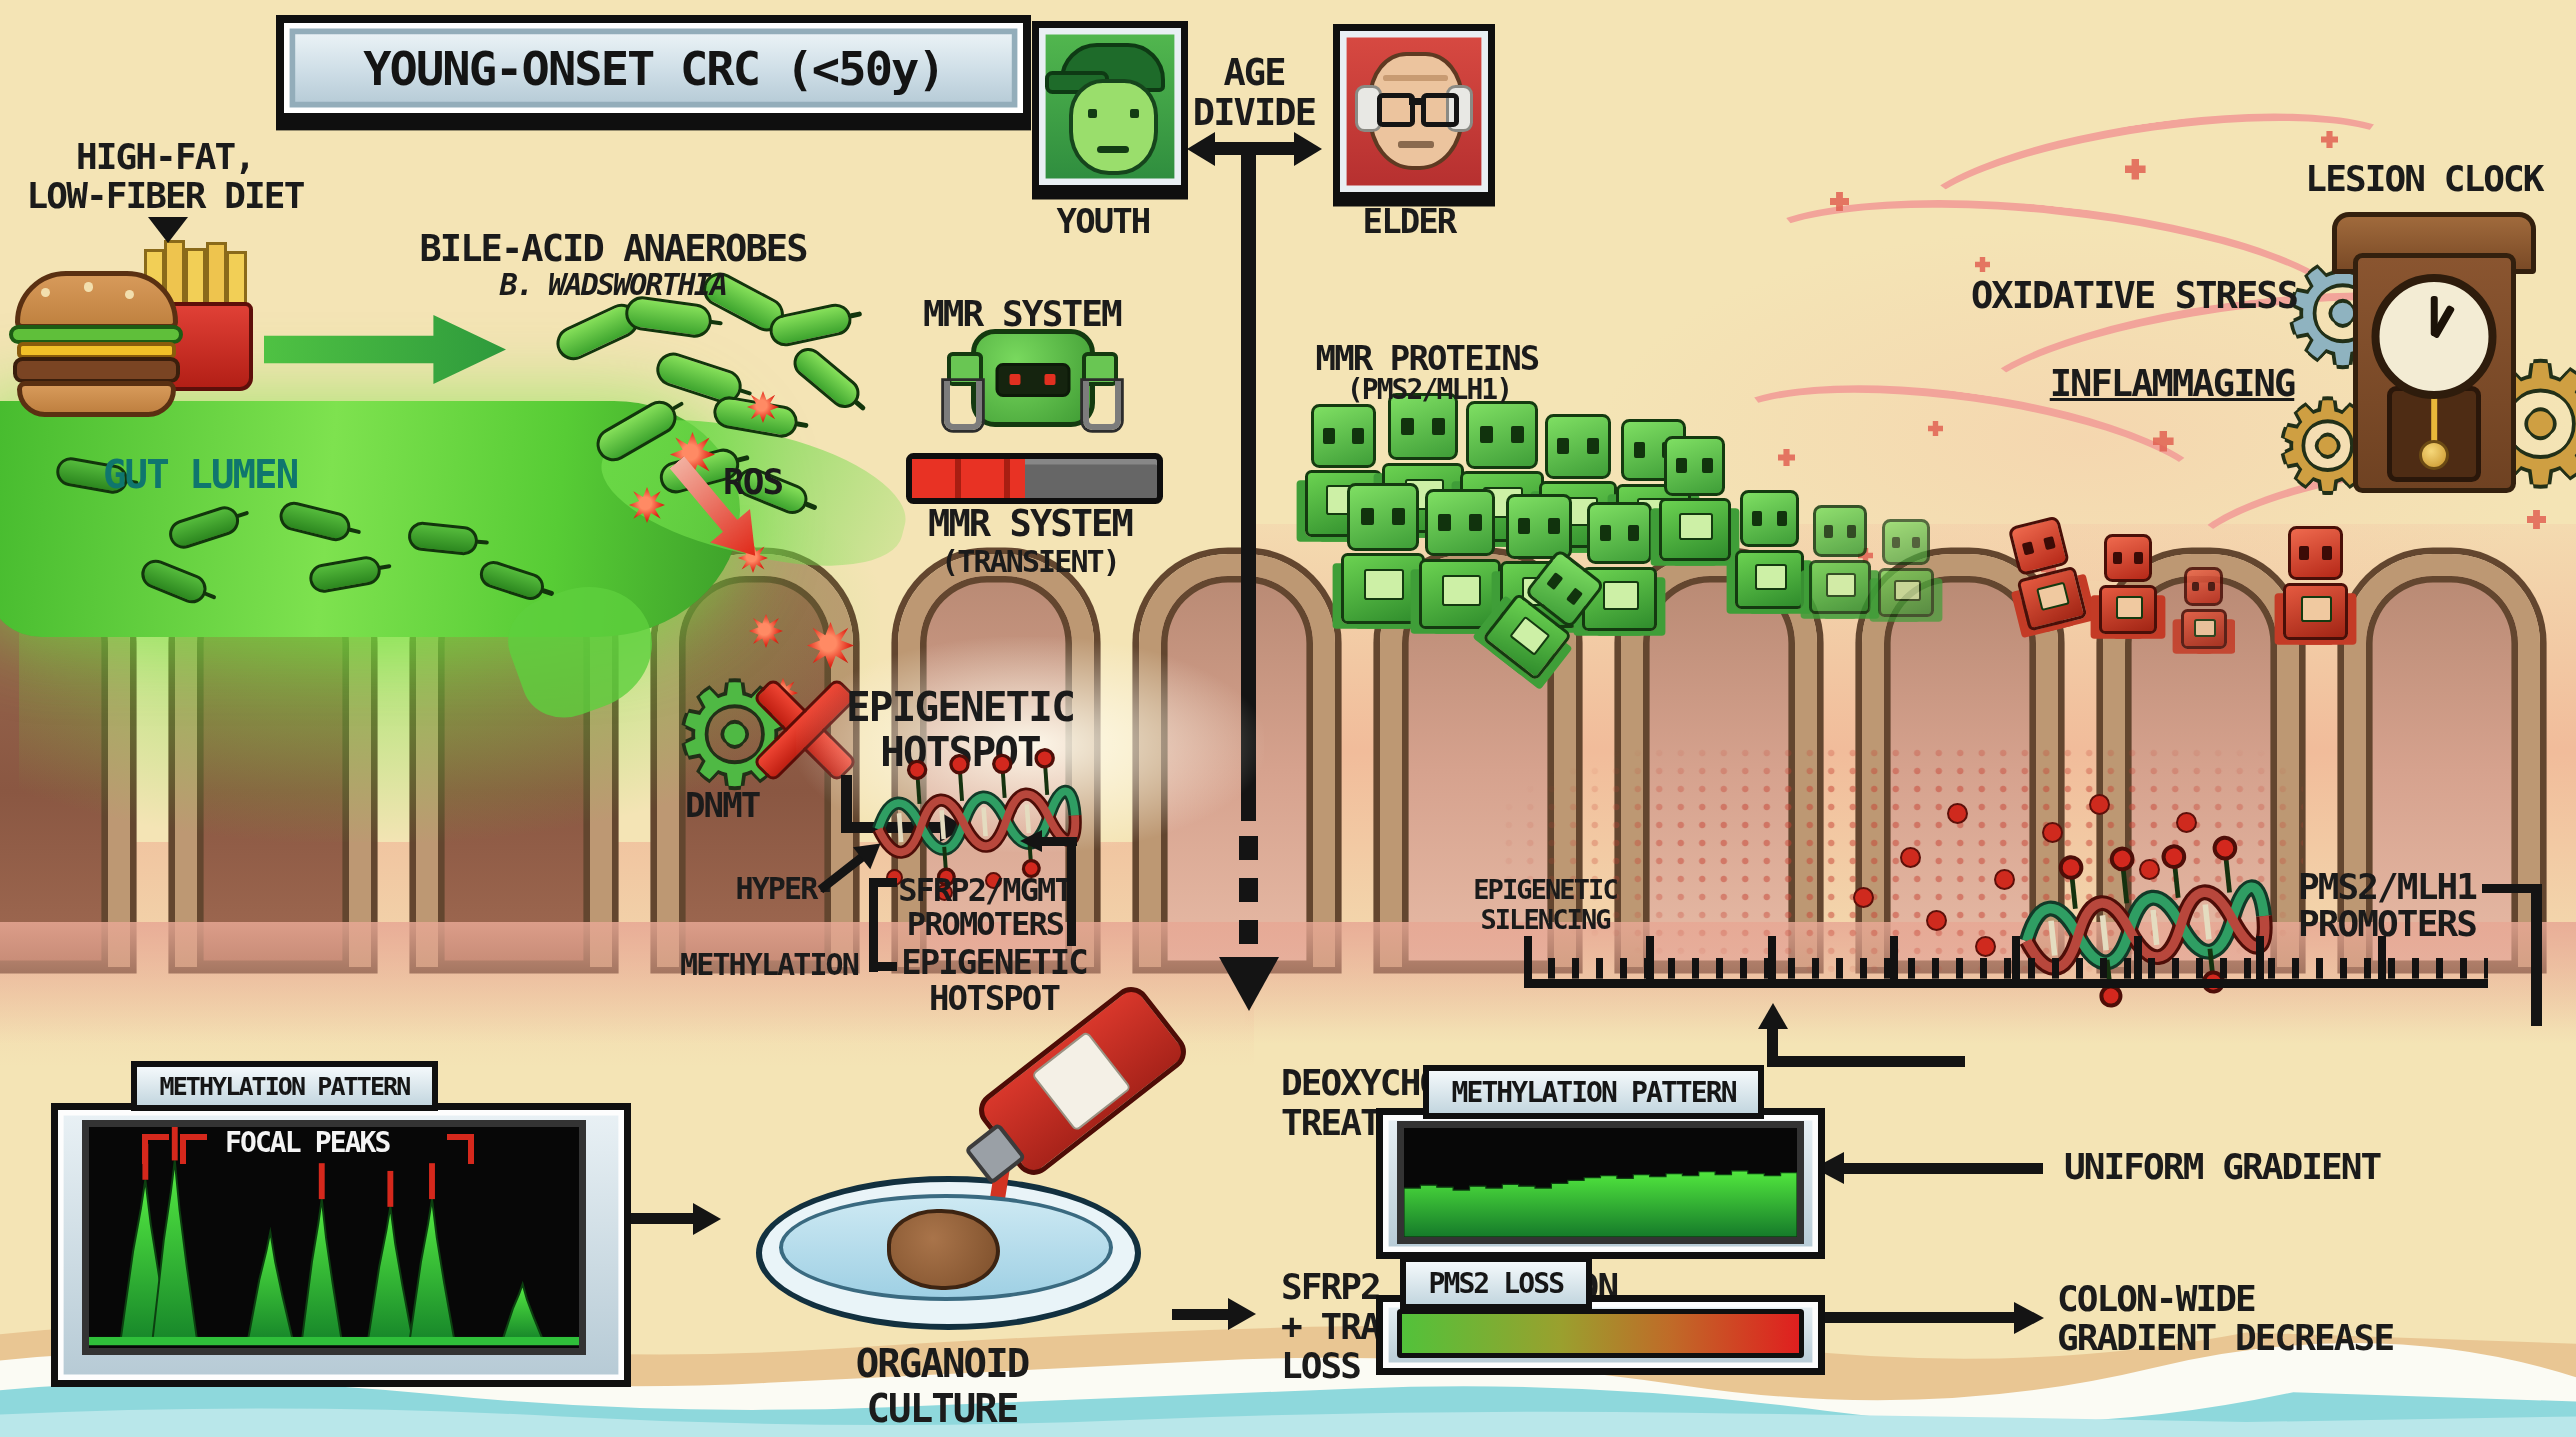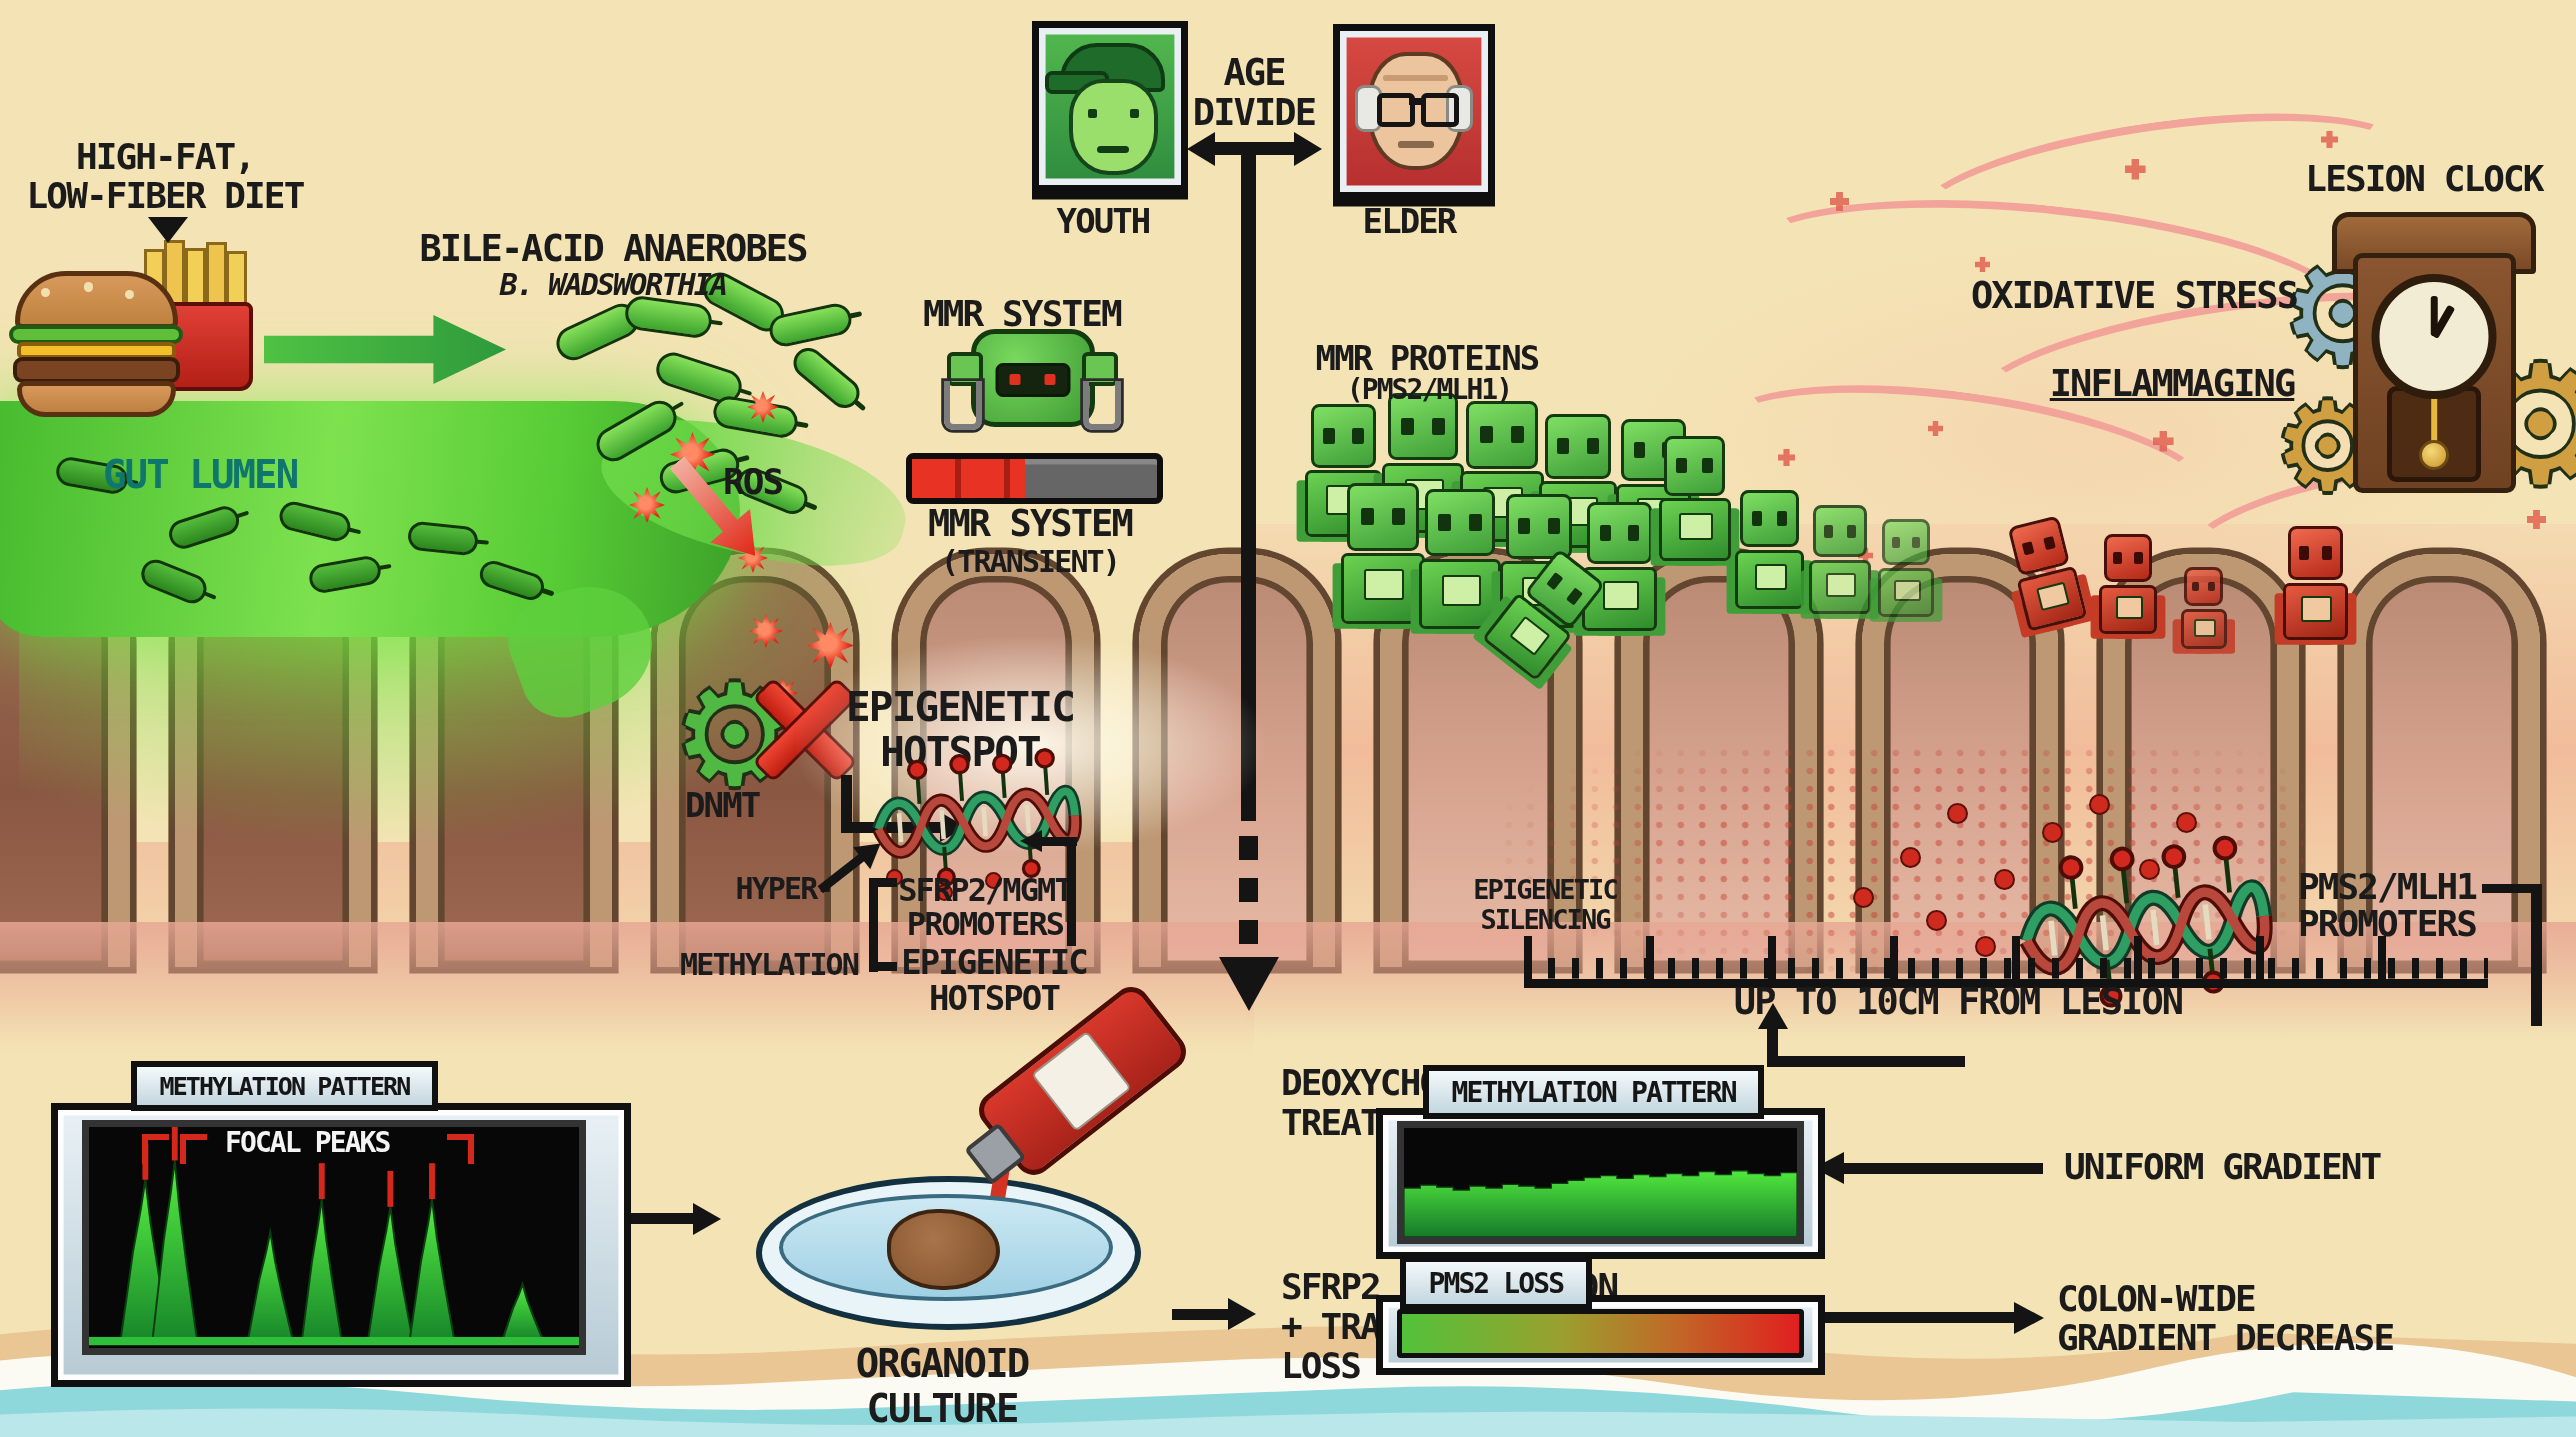--- a/index.html
+++ b/index.html
@@ -123,20 +123,23 @@
       <i class="arch"></i>
       <i class="arch"></i>
       <i class="arch"></i>
       <i class="arch"></i>
       <i class="arch"></i>
       <i class="arch"></i>
       <i class="arch"></i>
   </div>
   <div class="tint" style="left:0;top:922px;width:2576px;height:122px;background:linear-gradient(180deg,rgba(231,167,148,.85),rgba(231,167,148,0));z-index:1;"></div>
 
+  <div class="bigpanel" style="left:276px;top:15px;width:739px;height:90px;">
+    <span>YOUNG-ONSET CRC (&lt;50y)</span>
+  </div>
 
   <div class="t c" style="left:1254px;top:54px;font-size:37px;">AGE</div>
   <div class="t c" style="left:1254px;top:94px;font-size:37px;">DIVIDE</div>
   <div class="ln" style="left:1213px;top:142px;width:82px;height:13px;"></div>
   <div class="tri" style="left:1187px;top:132px;border-top:17px solid transparent;border-bottom:17px solid transparent;border-right:28px solid #141414;"></div>
   <div class="tri" style="left:1294px;top:132px;border-top:17px solid transparent;border-bottom:17px solid transparent;border-left:28px solid #141414;"></div>
   <div class="ln" style="left:1241px;top:155px;width:15px;height:666px;z-index:4;"></div>
   <div class="ln" style="left:1239px;top:836px;width:19px;height:24px;"></div>
   <div class="ln" style="left:1239px;top:878px;width:19px;height:24px;"></div>
   <div class="ln" style="left:1239px;top:920px;width:19px;height:24px;"></div>
@@ -498,21 +501,20 @@
   <div class="mdot" style="left:2139px;top:859px;"></div>
   <div class="mdot" style="left:2176px;top:812px;"></div>
   <svg viewBox="0 -40 300 210" style="position:absolute;left:2024px;top:841px;width:242px;height:167px;overflow:visible;z-index:4;transform:rotate(-6deg);">
       <use href="#dna"></use>
     </svg>
 
   <div class="t c" style="left:1545px;top:876px;font-size:27px;">EPIGENETIC</div>
   <div class="t c" style="left:1545px;top:906px;font-size:27px;">SILENCING</div>
 
   <div class="ruler"></div>
-  <div class="t c" style="left:1958px;top:983px;font-size:37px;">UP TO 10CM FROM LESION</div>
 
   <div class="ln" style="left:1767px;top:1026px;width:11.2px;height:41px;"></div>
   <div class="tri" style="left:1758px;top:1003px;border-left:15px solid transparent;border-right:15px solid transparent;border-bottom:26px solid #141414;"></div>
   <div class="ln" style="left:1767px;top:1056px;width:198px;height:11.2px;"></div>
 
   <div class="t" style="left:2298px;top:869px;font-size:36px;">PMS2/MLH1</div>
   <div class="t" style="left:2298px;top:906px;font-size:36px;">PROMOTERS</div>
   <div class="ln" style="left:2482px;top:884px;width:58px;height:9.4px;"></div>
   <div class="ln" style="left:2531px;top:884px;width:11.2px;height:142px;"></div>
 

